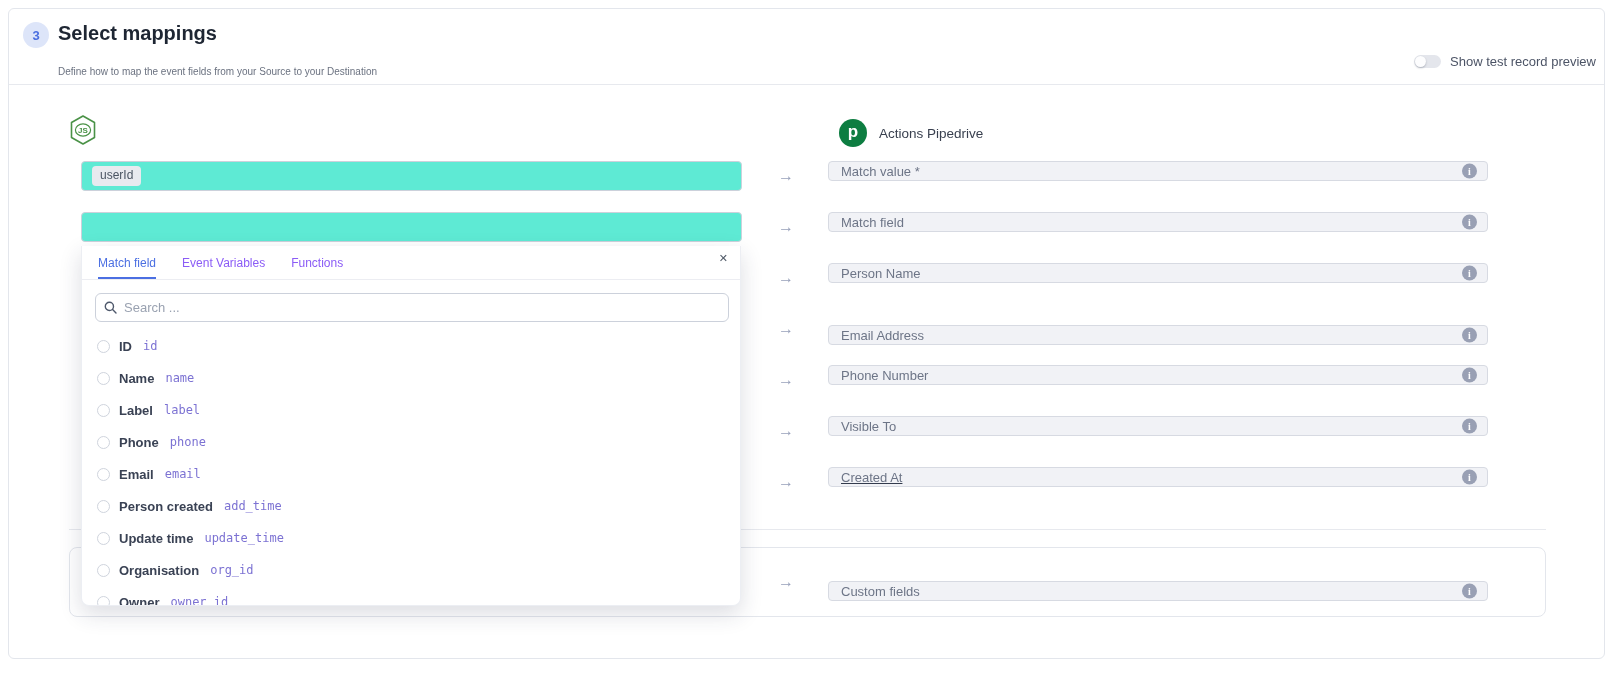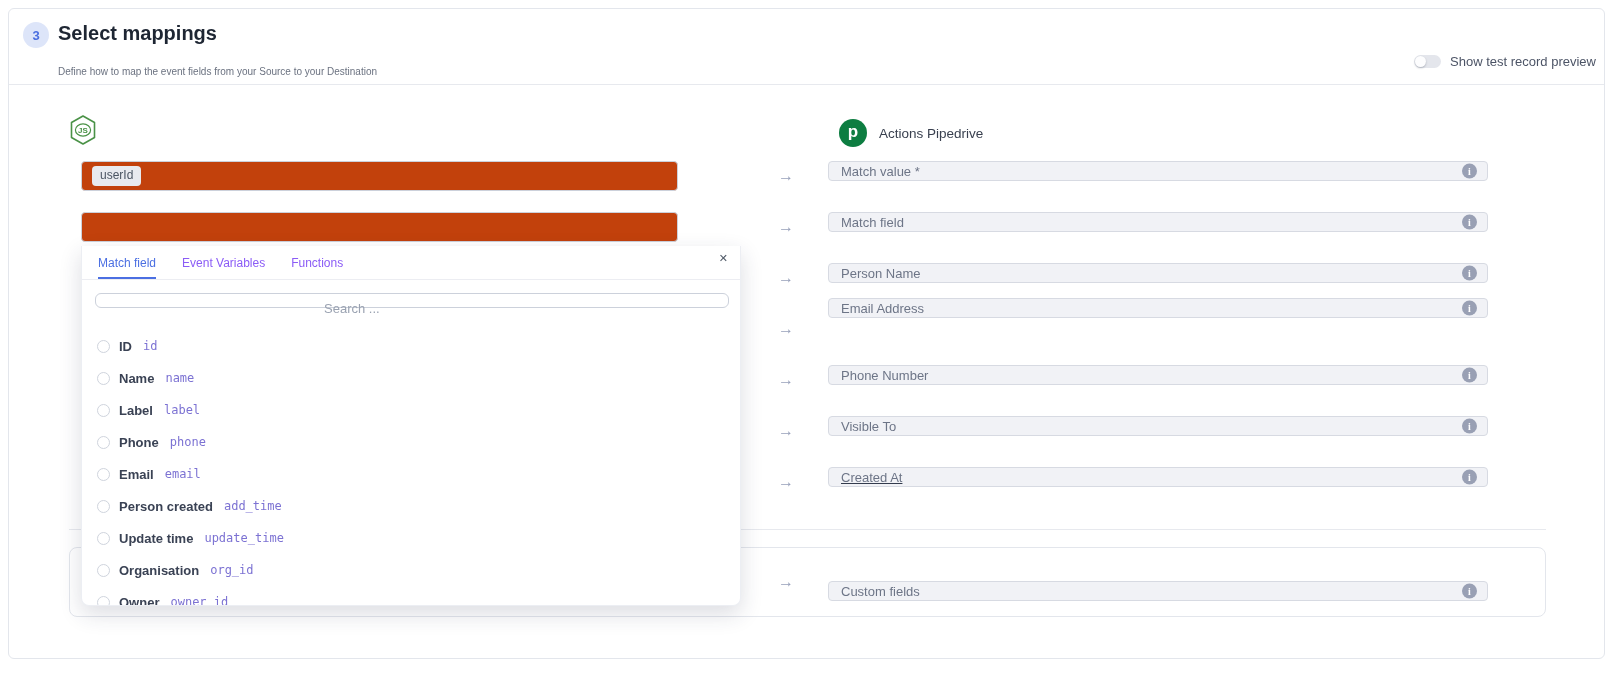--- a/index.html
+++ b/index.html
@@ -56,22 +56,22 @@
   .pipedrive-icon {
     width: 28px; height: 28px; border-radius: 50%;
     background: #0d7d41; color: #fff;
     font-size: 17px; font-weight: 800;
     display: flex; align-items: center; justify-content: center;
     padding-bottom: 2px;
   }
   .dest-title { font-size: 13.5px; color: #39404f; }
   
   .src-input {
-    position: absolute; left: 72px; width: 597px; height: 30px;
-    border: 1px solid #ccd1db; border-radius: 4px; background: #c2410c;
+    position: absolute; left: 72px; width: 661px; height: 30px;
+    border: 1px solid #ccd1db; border-radius: 4px; background: #5eead4;
     display: flex; align-items: center; padding: 0 10px;
   }
   .chip {
     background: #e8eaef; color: #4b5563;
     font-size: 12px; border-radius: 4px;
     padding: 3px 8px; line-height: 1.1;
   }
   .arrow {
     position: absolute; left: 764px; width: 26px; text-align: center;
     font-size: 16px; color: #97a0ba; line-height: 1;
@@ -111,23 +111,23 @@
   }
   .dd-tabs { position: relative; height: 34px; border-bottom: 1px solid #ecedf2;
              display: flex; align-items: flex-end; padding-left: 16px; gap: 26px; }
   .dd-tab { font-size: 12px; color: #8b5cf6; padding-bottom: 9px; cursor: pointer; }
   .dd-tab.active { color: #4b6fe2; border-bottom: 2px solid #4b6fe2; padding-bottom: 7px; }
   .dd-close {
     position: absolute; right: 12px; top: 7px;
     font-size: 11px; color: #505a68; cursor: pointer; line-height: 1;
   }
   .dd-search {
-    position: absolute; left: 13px; top: 47px; width: 634px; height: 15px;
+    position: absolute; left: 13px; top: 47px; width: 634px; height: 29px;
     border: 1px solid #ccd1db; border-radius: 6px;
-    display: flex; align-items: center; padding: 0 8px; gap: 7px; flex-direction: column;
+    display: flex; align-items: center; padding: 0 8px; gap: 7px;
   }
   .dd-search input {
     border: none; outline: none; flex: 1; font-size: 13px;
     font-family: "Liberation Sans", sans-serif; color: #333b4d; background: transparent;
   }
   .dd-search input::placeholder { color: #9aa2b1; }
   .dd-list { position: absolute; left: 0; top: 86px; width: 100%; }
   .dd-item {
     height: 28px; margin-bottom: 4px; padding-left: 15px;
     display: flex; align-items: center; gap: 9px; cursor: pointer;
@@ -188,21 +188,21 @@
     <span class="info-icon">i</span>
   </div>
   <div class="dest-field" style="top:203px;">
     <span class="lbl">Match field</span>
     <span class="info-icon">i</span>
   </div>
   <div class="dest-field" style="top:254px;">
     <span class="lbl">Person Name</span>
     <span class="info-icon">i</span>
   </div>
-  <div class="dest-field" style="top:289px;">
+  <div class="dest-field" style="top:316px;">
     <span class="lbl">Email Address</span>
     <span class="info-icon">i</span>
   </div>
   <div class="dest-field" style="top:356px;">
     <span class="lbl">Phone Number</span>
     <span class="info-icon">i</span>
   </div>
   <div class="dest-field" style="top:407px;">
     <span class="lbl">Visible To</span>
     <span class="info-icon">i</span>

